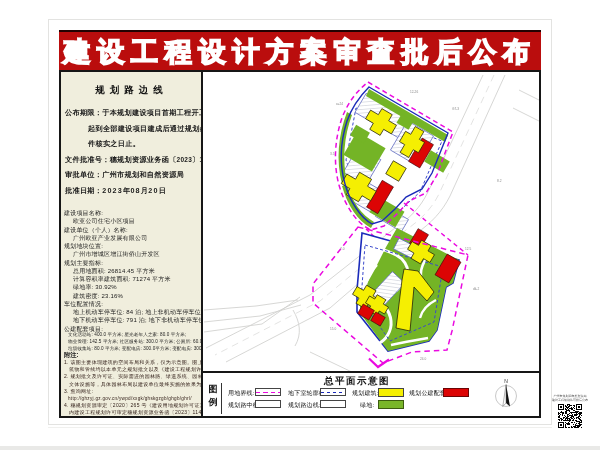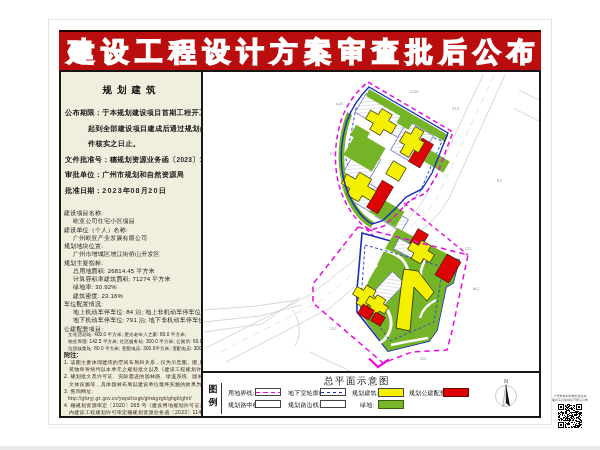--- a/index.html
+++ b/index.html
@@ -14,25 +14,25 @@
 
 <div class="abs" style="left:0;top:446px;width:600px;height:4px;background:#e9e9e7"></div>
 
 <div class="abs" style="left:48px;top:422px;width:504px;height:1px;background:#e8e8e6"></div>
 <div class="abs" style="left:48px;top:427px;width:504px;height:1px;background:#f0f0ee"></div>
 
 <div class="abs" style="left:48px;top:19px;width:504px;height:406px;background:#fff;border:1px solid #e3e3e1"></div>
 
 <div class="abs" style="left:59px;top:30px;width:482px;height:41px;background:#ba0d0d;border-top:2px solid #230202;border-bottom:1px solid #5e0808"></div>
 
-<div class="abs" style="left:59px;top:34px;width:482px;height:30px;color:#fff;font-weight:bold;font-size:27px;letter-spacing:6.8px;text-align:right;white-space:nowrap;-webkit-text-stroke:1.7px #fff">建设工程设计方案审查批后公布</div>
+<div class="abs" style="left:59px;top:34px;width:482px;height:30px;color:#fff;font-weight:bold;font-size:27px;letter-spacing:6.8px;text-align:center;white-space:nowrap;-webkit-text-stroke:1.7px #fff">建设工程设计方案审查批后公布</div>
 
 <div class="abs" style="left:59px;top:70px;width:145px;height:348px;background:#f0eedd;border:2px solid #161616"></div>
 
-<div class="abs" style="left:61px;top:84px;width:141px;text-align:center;font-size:9.5px;font-weight:bold;letter-spacing:5px;color:#111">规划建筑</div>
+<div class="abs" style="left:61px;top:84px;width:141px;text-align:center;font-size:9.5px;font-weight:bold;letter-spacing:5px;color:#111">规划路边线</div>
 
 <div class="abs" style="left:65px;top:105px;width:137px;font-size:7.2px;line-height:15.5px;letter-spacing:0.25px;color:#1a1a1a;font-weight:bold;white-space:nowrap">公布期限：于本规划建设项目首期工程开工之日<br>
 <span style="margin-left:23px"></span>起到全部建设项目建成后通过规划条<br>
 <span style="margin-left:23px"></span>件核实之日止。<br>
 文件批准号：穗规划资源业务函〔<span style="font-size:6.5px">2023</span>〕<span style="font-size:6.5px">11467</span>号<br>
 审批单位：广州市规划和自然资源局<br>
 批准日期：<span style="letter-spacing:1.2px">2023</span>年<span style="letter-spacing:1.2px">08</span>月<span style="letter-spacing:1.2px">20</span>日</div>
 
 <div class="abs" style="left:64px;top:209px;width:138px;font-size:6px;line-height:8.27px;letter-spacing:0.2px;color:#1a1a1a;white-space:nowrap">建设项目名称:<br>
 <span style="margin-left:9px"></span>欧亚公司住宅小区项目<br>
@@ -190,21 +190,21 @@
       <text x="473" y="290">dk-2</text>
 <text x="340" y="250">7.0</text>
       <text x="330" y="330">15.0</text>
 <text x="420" y="360">24.0</text>
       <text x="497" y="182">8.2</text>
 </g>
 </svg>
 
 <div class="abs" style="left:203px;top:371px;width:336px;height:45px;border-top:2px solid #161616;background:#fff"></div>
 
-<div class="abs" style="left:322px;top:375px;width:70px;text-align:center;font-size:9.5px;font-weight:normal;letter-spacing:1.5px;color:#111;white-space:nowrap">总平面示意图</div>
+<div class="abs" style="left:322px;top:375px;width:70px;text-align:center;font-size:9.5px;font-weight:bold;letter-spacing:1.5px;color:#111;white-space:nowrap">总平面示意图</div>
 
 <div class="abs" style="left:205px;top:383px;width:17px;height:31px;border-right:1px solid #333;text-align:center;font-size:9px;font-weight:bold;color:#111;line-height:13px">图<br>例</div>
 
 <div class="abs" style="left:228px;top:389px;font-size:6px;color:#111;letter-spacing:0.2px;white-space:nowrap">用地界线:</div>
 
 <div class="abs" style="left:255px;top:388px;width:26px;height:8px;border:1px solid #444;background:#fff">
     <div style="margin-top:2.6px;height:1.6px;background:repeating-linear-gradient(90deg,#ea0ae0 0 4.5px,transparent 4.5px 7.5px)"></div>
   </div>
 
 <div class="abs" style="left:288px;top:389px;font-size:6px;color:#111;letter-spacing:0.2px;white-space:nowrap">地下室轮廓线:</div>

